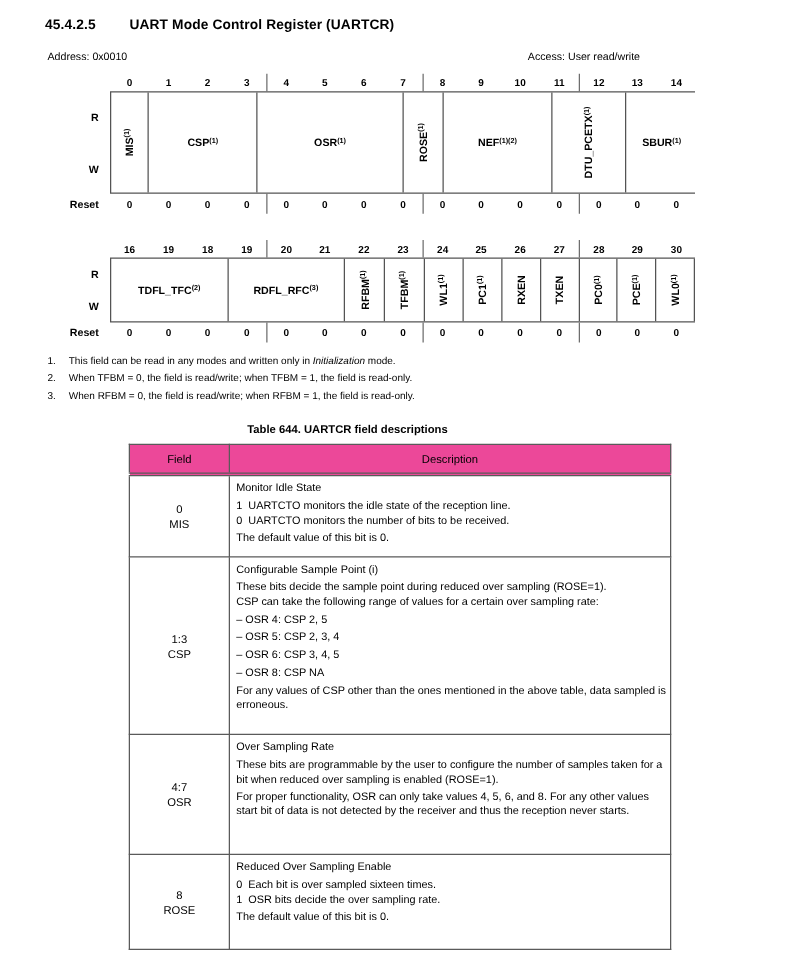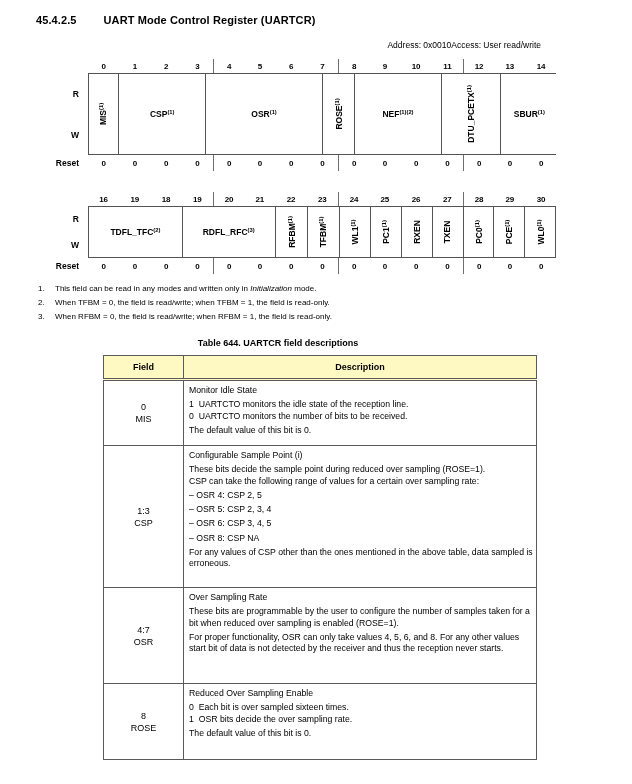--- a/index.html
+++ b/index.html
@@ -2,21 +2,21 @@
 <html><head>
 <meta charset="utf-8">
 <style>
   html,body{margin:0;padding:0;background:#fff;}
   .page{position:relative;width:556px;height:784px;background:#fff;color:#000;
         font-family:"Liberation Sans",sans-serif;overflow:hidden;}
 
   
   .heading{padding-top:14px;margin-left:36px;display:flex;gap:27px;
            font-size:11px;font-weight:bold;letter-spacing:.1px;}
-  .addr-row{margin:14px 15px 0 38px;display:flex;justify-content:flex-end;font-size:8.5px;}
+  .addr-row{margin:14px 44px 0 38px;display:flex;justify-content:space-between;font-size:8.5px;}
 
   
   .regs{margin-top:9px;}
   .reg{margin-left:36px;}
   .reg.reg1{margin-top:21px;}
   .rrow{display:grid;grid-template-columns:52px repeat(16,31.25px);}
   .gut{}
   .bitnum{height:13px;display:flex;align-items:center;justify-content:center;
           font-size:8px;font-weight:bold;padding-top:1px;}
   .rstval{height:16px;display:flex;align-items:center;justify-content:center;
@@ -41,22 +41,22 @@
   .fnote{display:flex;font-size:8px;line-height:9px;margin-bottom:5px;}
   .fnum{width:17px;flex:none;}
 
   
   .caption{margin-top:12px;text-align:center;font-size:9px;font-weight:bold;}
   .tcap{margin-top:17px;}
 
   
   .dtable{margin:7px 0 0 103px;border-collapse:collapse;table-layout:fixed;width:434px;}
   .dtable th,.dtable td{border:1px solid #5a5a5a;}
-  .dtable th{height:20px;font-size:9px;font-weight:bold;text-align:center;
-             border-bottom:3px double #5a5a5a;background:#fef9c3;}
+  .dtable th{height:20px;font-size:9px;font-weight:normal;text-align:center;
+             border-bottom:3px double #5a5a5a;background:#ec4899;}
   .fcol{text-align:center;vertical-align:middle;font-size:9px;line-height:12px;}
   .dcol{vertical-align:top;padding:4px 3px 4px 5px;font-size:8.7px;line-height:11.3px;margin-top:36px;}
   .p{white-space:pre-wrap;}
   .p.gap{margin-top:3px;}
   tbody tr:nth-child(1){height:66px;}
   tbody tr:nth-child(2){height:142px;}
   tbody tr:nth-child(3){height:96px;}
   tbody tr:nth-child(4){height:76px;}
 </style>
 </head>

